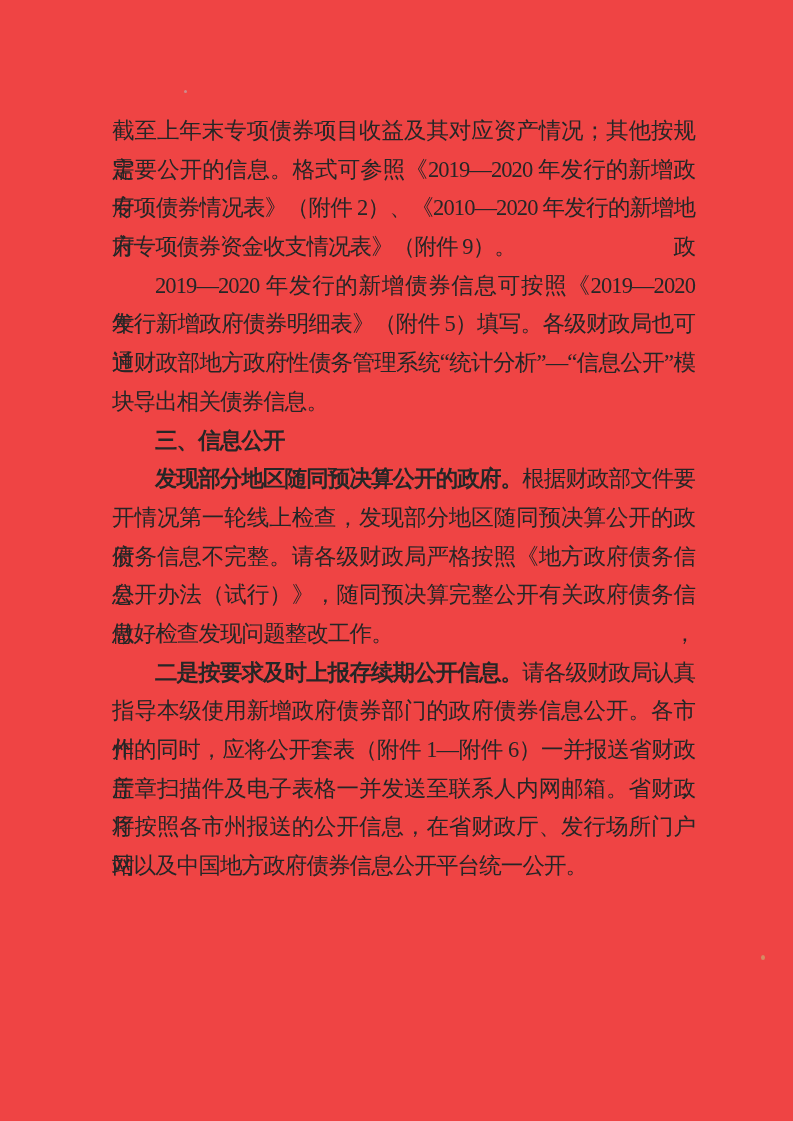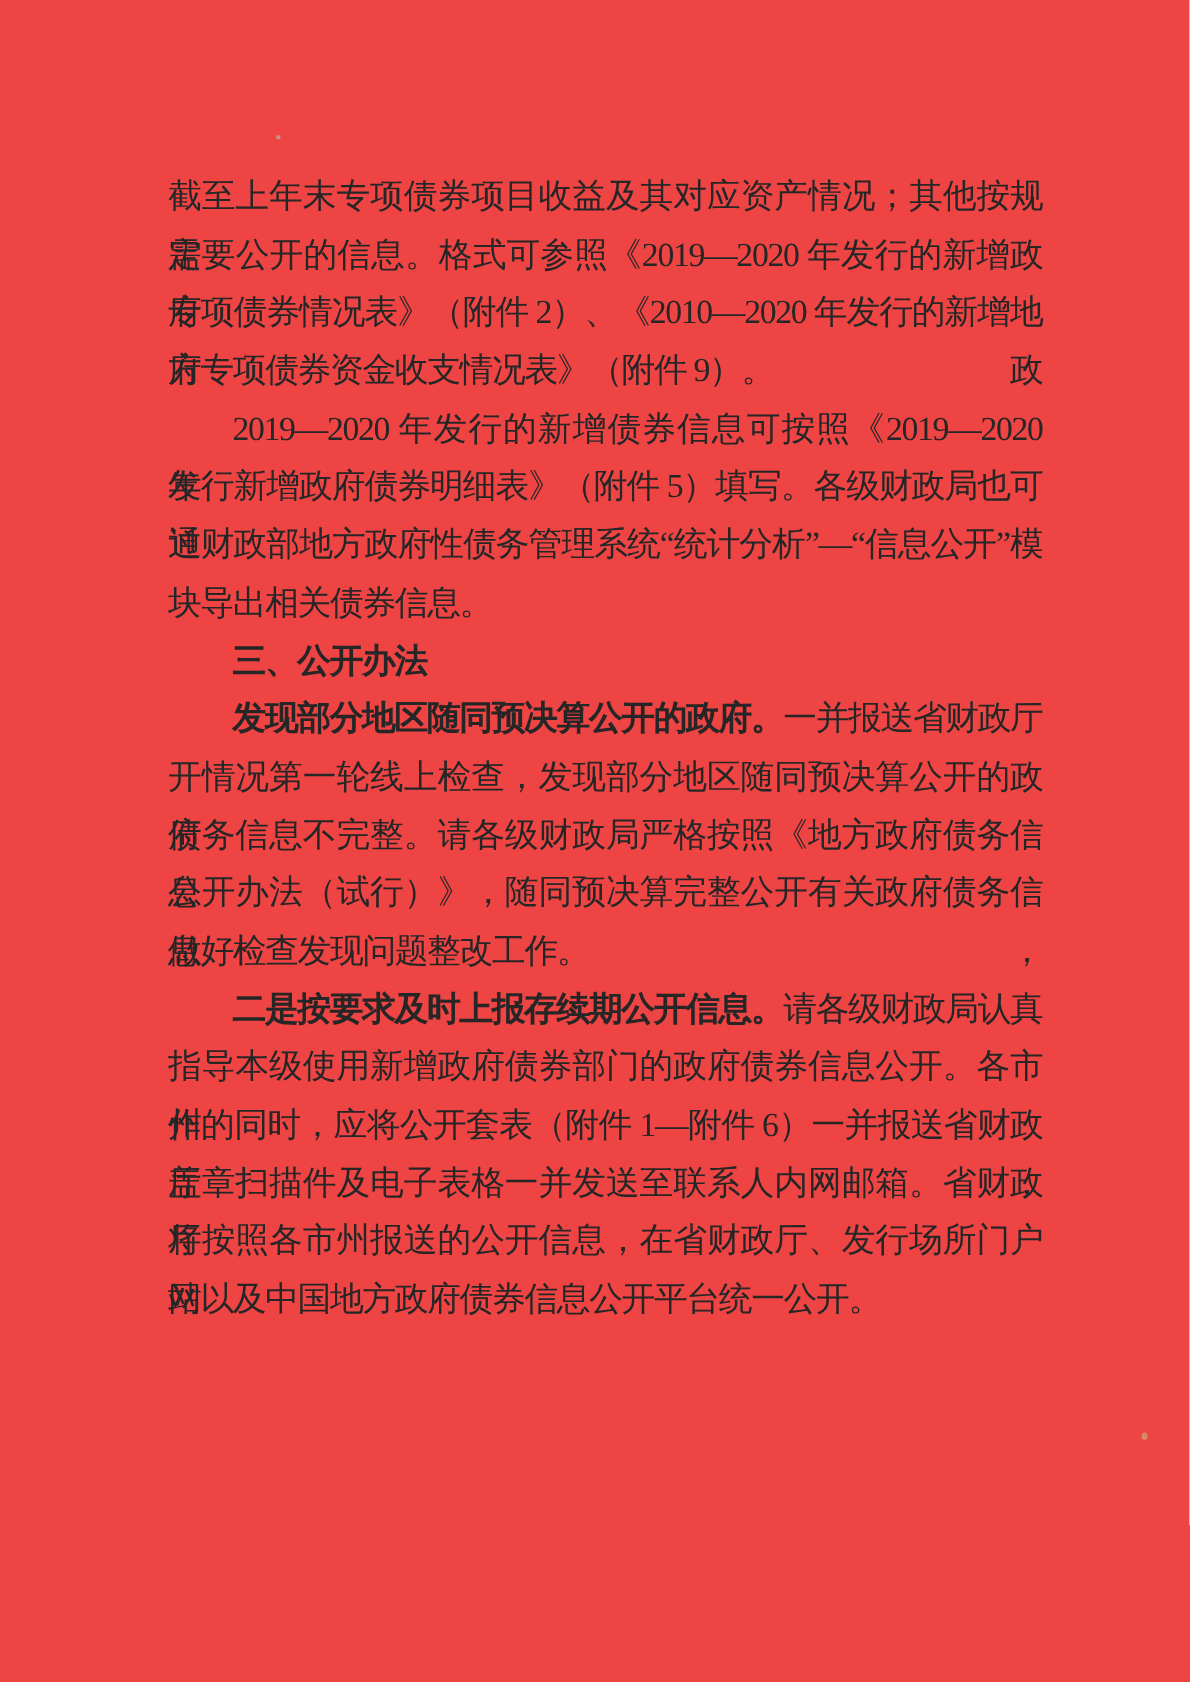--- a/index.html
+++ b/index.html
@@ -67,22 +67,22 @@
 <div class="page" style="background: #ef4444;">
   <div class="text-block" id="textblock">
       <div class="line just"><span class="seg">截至上年末专项债券项目收益及其对应资产情况；其他按规定</span></div>
       <div class="line just"><span class="seg">需要公开的信息。格式可参照《2019—2020 年发行的新增政府</span></div>
       <div class="line just"><span class="seg">专项债券情况表》（附件 2）、《2010—2020 年发行的新增地方政</span></div>
       <div class="line"><span class="seg">府专项债券资金收支情况表》（附件 9）。</span></div>
       <div class="line indent just"><span class="seg">2019—2020 年发行的新增债券信息可按照《2019—2020 年</span></div>
       <div class="line just"><span class="seg">发行新增政府债券明细表》（附件 5）填写。各级财政局也可通</span></div>
       <div class="line just"><span class="seg">过财政部地方政府性债务管理系统“统计分析”—“信息公开”模</span></div>
       <div class="line"><span class="seg">块导出相关债券信息。</span></div>
-      <div class="line indent"><span class="seg bold">三、公开办法</span></div>
-      <div class="line indent just"><span class="seg bold">发现部分地区随同预决算公开的政府。</span><span class="seg">一并报送省财政厅</span></div>
+      <div class="line indent"><span class="seg bold">三、信息公开</span></div>
+      <div class="line indent just"><span class="seg bold">发现部分地区随同预决算公开的政府。</span><span class="seg">根据财政部文件要</span></div>
       <div class="line just"><span class="seg">开情况第一轮线上检查，发现部分地区随同预决算公开的政府</span></div>
       <div class="line just"><span class="seg">债务信息不完整。请各级财政局严格按照《地方政府债务信息</span></div>
       <div class="line just"><span class="seg">公开办法（试行）》，随同预决算完整公开有关政府债务信息，</span></div>
       <div class="line"><span class="seg">做好检查发现问题整改工作。</span></div>
       <div class="line indent just"><span class="seg bold">二是按要求及时上报存续期公开信息。</span><span class="seg">请各级财政局认真</span></div>
       <div class="line just"><span class="seg">指导本级使用新增政府债券部门的政府债券信息公开。各市州</span></div>
       <div class="line just"><span class="seg">作的同时，应将公开套表（附件 1—附件 6）一并报送省财政厅，</span></div>
       <div class="line just"><span class="seg">盖章扫描件及电子表格一并发送至联系人内网邮箱。省财政厅</span></div>
       <div class="line just"><span class="seg">将按照各市州报送的公开信息，在省财政厅、发行场所门户网</span></div>
       <div class="line"><span class="seg">站以及中国地方政府债券信息公开平台统一公开。</span></div>

